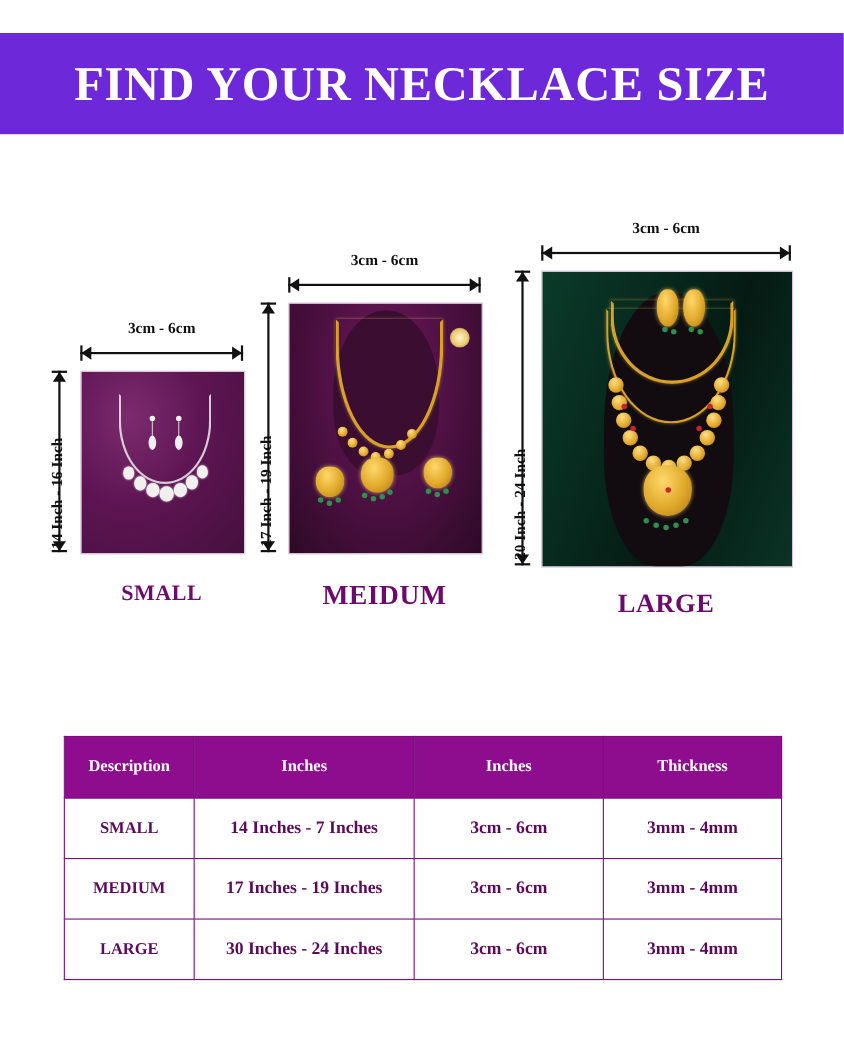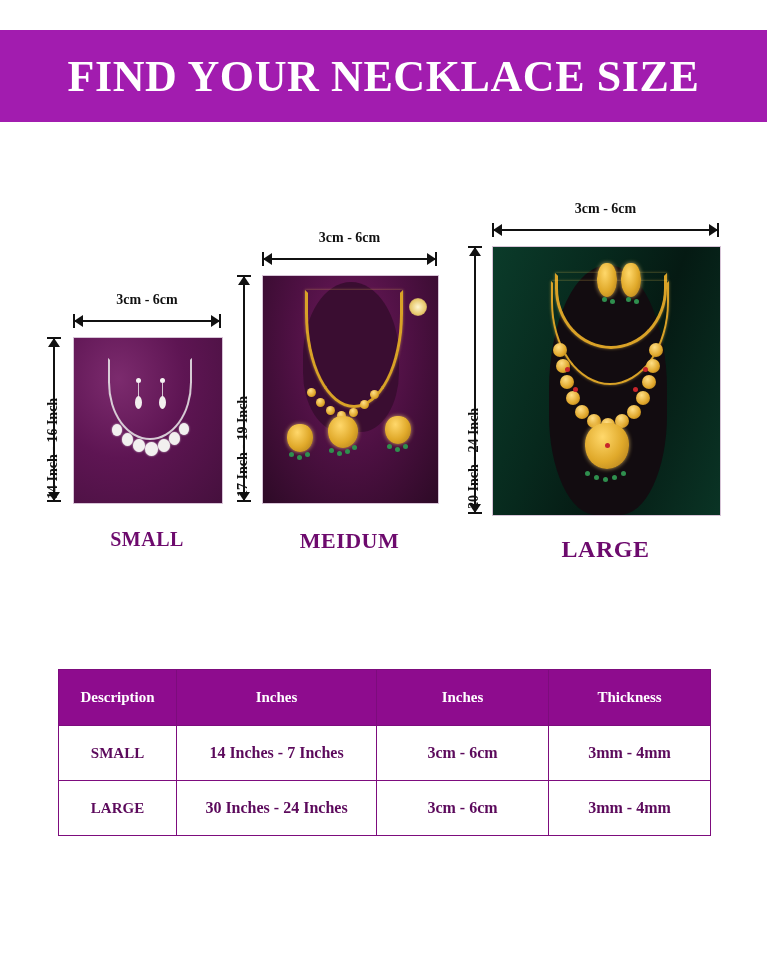--- a/index.html
+++ b/index.html
@@ -15,21 +15,21 @@
     overflow: hidden;
   }
 
   
   .header-band {
     position: absolute;
     left: 0;
     top: 30px;
     width: 767px;
     height: 92px;
-    background: #a21caf;
+    background: #6d28d9;
     display: flex;
     align-items: center;
     justify-content: center;
   }
   .header-title {
     color: #ffffff;
     font-family: "Liberation Serif", serif;
     font-weight: bold;
     font-size: 44px;
     letter-spacing: 0.6px;
@@ -364,21 +364,21 @@
         <div class="green-bead" style="left:34px; top:179px;"></div>
         <div class="green-bead" style="left:42px; top:176px;"></div>
         <div class="gold-pendant" style="left:122px; top:140px; width:26px; height:28px;"></div>
         <div class="green-bead" style="left:124px; top:168px;"></div>
         <div class="green-bead" style="left:132px; top:171px;"></div>
         <div class="green-bead" style="left:140px; top:168px;"></div>
 
         <div class="gold-blob" style="left:146px; top:22px; width:18px; height:18px; background:radial-gradient(circle,#fff6d0 0%,#e6c76a 60%,rgba(230,199,106,0) 100%);"></div>
       </div>
     </div>
-    <div class="size-caption" style="left:262px; top:328px; width:175px; font-size:22px;">MEIDUM</div>
+    <div class="size-caption" style="left:262px; top:328px; width:175px; font-size:25px;">MEIDUM</div>
   </div>
 
   <div class="figure">
     <div class="dim-h" style="left:492px; top:23px; width:227px;">
       <div class="label">3cm - 6cm</div>
       <div class="line"></div>
       <div class="cap-l"></div>
       <div class="cap-r"></div>
       <div class="arrow-l"></div>
       <div class="arrow-r"></div>
@@ -456,19 +456,25 @@
     </tr>
   </thead>
   <tbody>
     <tr>
       <td class="first">SMALL</td>
       <td>14 Inches - 7 Inches</td>
       <td>3cm - 6cm</td>
       <td>3mm - 4mm</td>
     </tr>
     <tr>
+      <td class="first">MEDIUM</td>
+      <td>17 Inches - 19 Inches</td>
+      <td>3cm - 6cm</td>
+      <td>3mm - 4mm</td>
+    </tr>
+    <tr>
       <td class="first">LARGE</td>
       <td>30 Inches - 24 Inches</td>
       <td>3cm - 6cm</td>
       <td>3mm - 4mm</td>
     </tr>
   </tbody>
 </table>
 
 </body></html>

